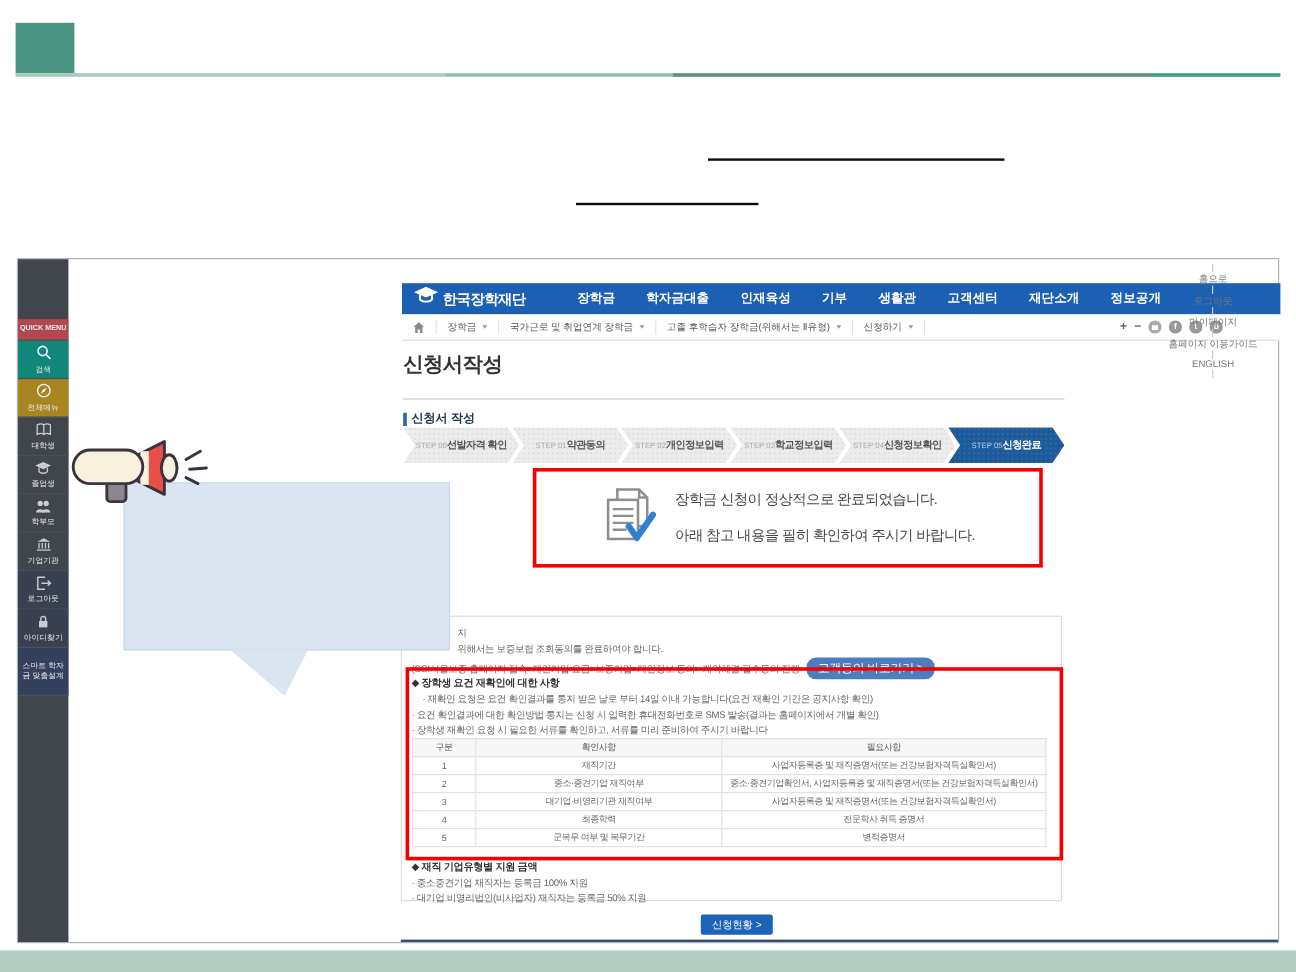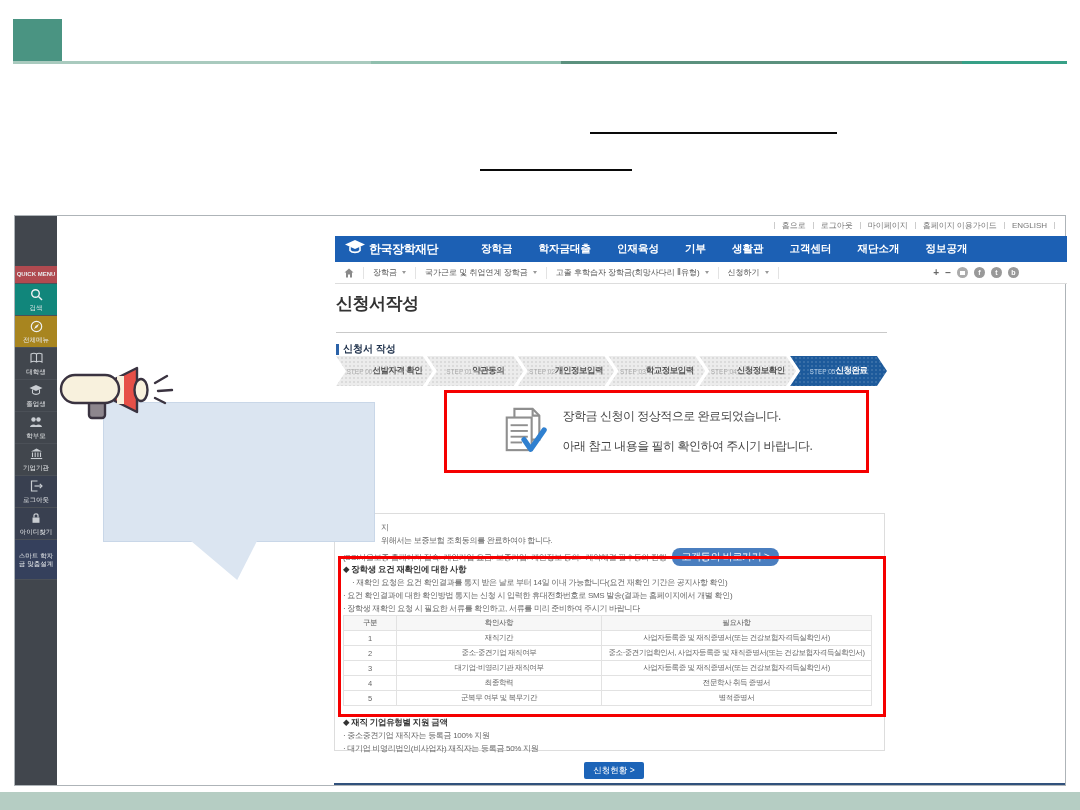--- a/index.html
+++ b/index.html
@@ -25,21 +25,21 @@
            border-bottom:1px solid #4b5057;gap:2px;}
   .sb-quick{height:18px;background:#b04a50;font-size:6px;font-weight:bold;margin-top:50px;}
   .sb-h32{height:32px;}
   .sb-search{background:#11867b;}
   .sb-menu{background:#a8851f;}
   .sb-dark{background:#41464d;}
   .sb-navy{background:#394050;}
   .sb-smart{height:40px;background:#35405c;}
 
   
-  .utility{position:absolute;top:4px;right:10px;display:flex;align-items:center;font-size:8px;color:#777;z-index:2;}
+  .utility{position:absolute;top:4px;right:10px;display:flex;align-items:center;font-size:8px;color:#777;z-index:2;flex-direction:column;}
   .utility .u-item{padding:0 7px;cursor:pointer;}
   .utility .u-sep{width:1px;height:7px;background:#ccc;}
 
   
   .bluenav{position:absolute;left:320px;top:20px;width:732px;height:26px;background:#1c60b4;
            display:flex;align-items:center;padding-left:10px;box-sizing:border-box;color:#fff;}
   .logo{display:flex;align-items:center;gap:4px;}
   .logo-text{font-size:12px;font-weight:bold;letter-spacing:-0.5px;}
   .nav-items{display:flex;margin-left:30px;gap:0;}
   .nav-item{font-size:10.5px;font-weight:bold;padding:0 13px;white-space:nowrap;cursor:pointer;}
@@ -247,21 +247,21 @@
           <span>장학금</span>
           <span class="caret"></span>
         </span>
       <span class="cb-sep"></span>
       <span class="cb-item">
           <span>국가근로 및 취업연계 장학금</span>
           <span class="caret"></span>
         </span>
       <span class="cb-sep"></span>
       <span class="cb-item">
-          <span>고졸 후학습자 장학금(희망사다리 Ⅱ유형)</span>
+          <span>고졸 후학습자 장학금(위해서는 Ⅱ유형)</span>
           <span class="caret"></span>
         </span>
       <span class="cb-sep"></span>
       <span class="cb-item">
           <span>신청하기</span>
           <span class="caret"></span>
         </span>
       <span class="cb-sep"></span>
       <span class="cb-tools">
         <span class="zoomctl">+</span>

